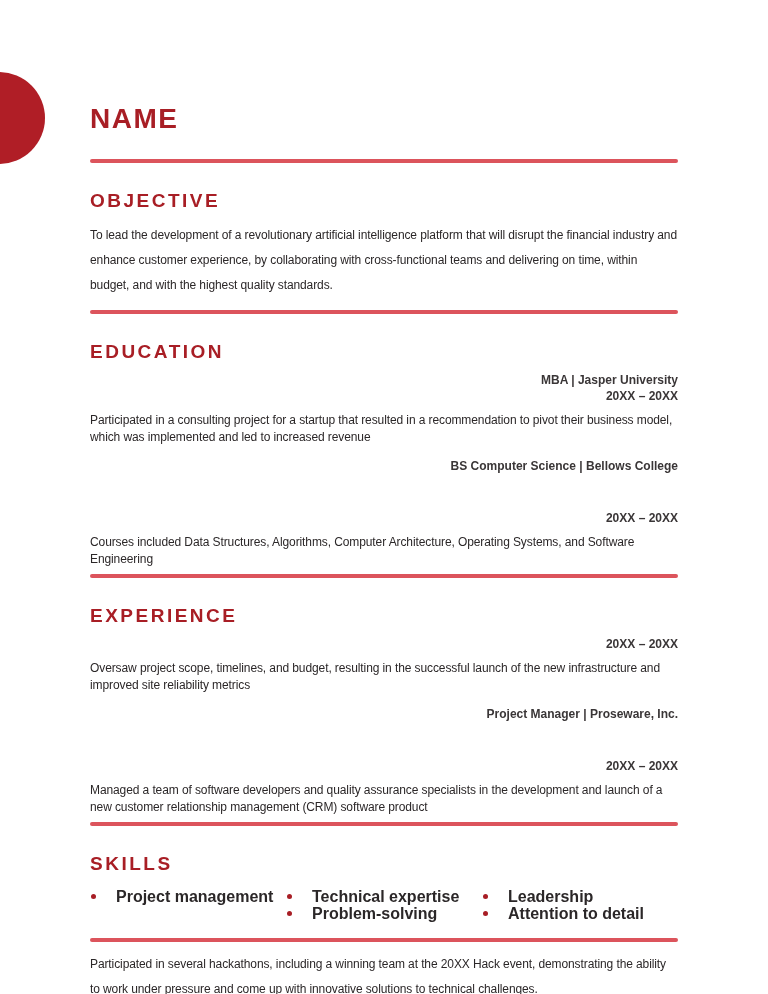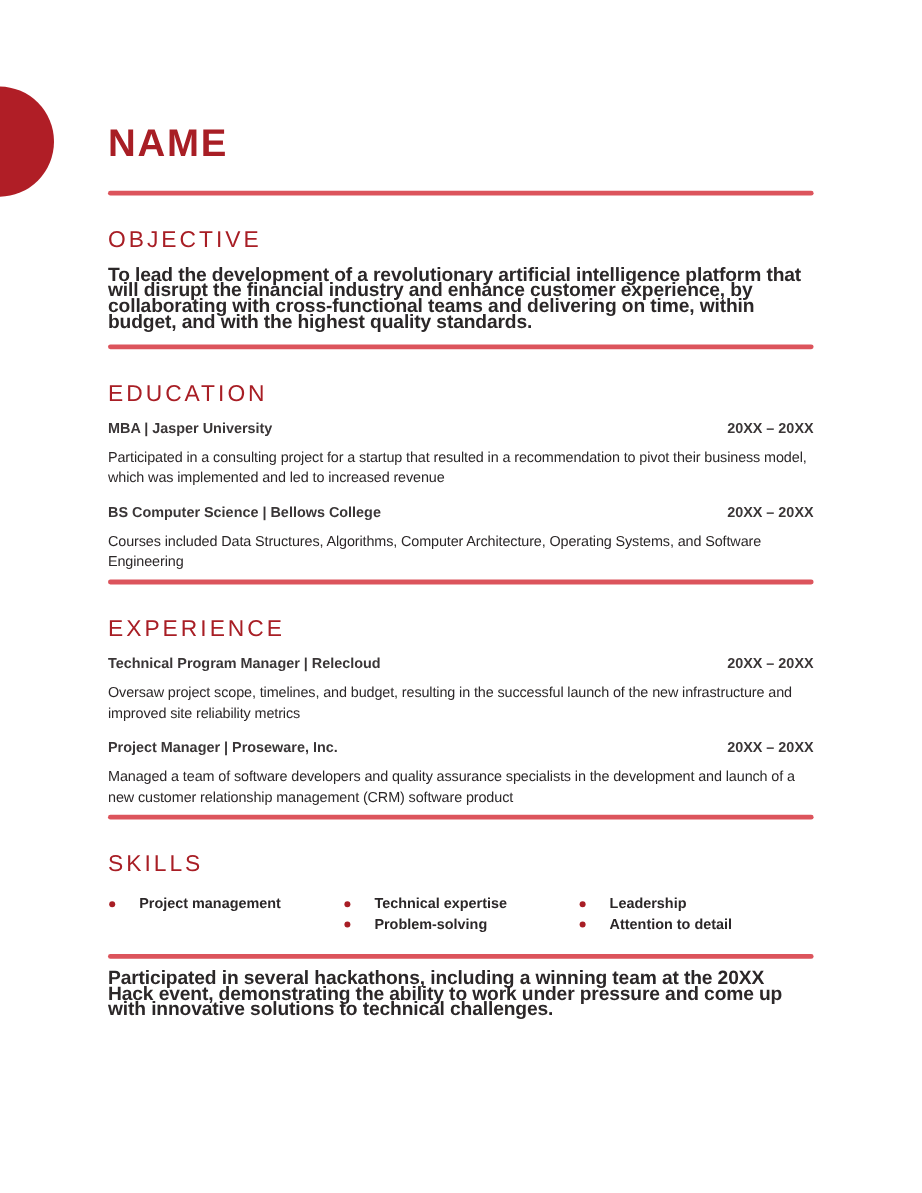--- a/index.html
+++ b/index.html
@@ -27,21 +27,21 @@
   }
   .content{padding:0 90px;}
   .header-row{
     display:flex;
     justify-content:space-between;
     align-items:flex-start;
     padding-top:103px;
   }
   .name{
     color:var(--accent-red);
-    font-size:32px;
+    font-size:28px;
     font-weight:700;
     letter-spacing:1.5px;
     line-height:32px;
   }
   .contact{
     text-align:right;
     color:var(--accent-red);
     font-size:11.5px;
     line-height:15.5px;
     font-weight:700;
@@ -52,61 +52,61 @@
     background:var(--divider-red);
     border-radius:2px;
     margin-top:24px;
   }
   .divider.tight{margin-top:6px;}
   .divider.after-p{margin-top:12px;}
   .divider.after-skills{margin-top:16px;}
   h2.section-title{
     color:var(--accent-red);
     font-size:19px;
-    font-weight:400;
+    font-weight:700;
     letter-spacing:2.5px;
     line-height:24px;
     margin-top:26px;
   }
   p.body-text{
     color:var(--ink);
-    font-size:16px;
-    line-height:13px;
+    font-size:12px;
+    line-height:25px;
     letter-spacing:-0.1px;
     margin-top:10px;
-    font-weight:bold;
   }
   .entry-row{
     display:flex;
     justify-content:space-between;
     align-items:flex-end;
     margin-top:8px;
     font-size:12px;
     line-height:16px;
     font-weight:700;
     color:var(--ink-secondary);
+    flex-direction:column;
   }
   .entry-row.gap{margin-top:12px;gap:36px;}
   .entry-desc{
     color:var(--ink);
     font-size:12px;
     line-height:17px;
     letter-spacing:-0.1px;
     margin-top:8px;
   }
   .skills-grid{
     display:flex;
     margin-top:12px;
   }
   .skills-col{width:196px;}
   .skills-col:last-child{width:auto;text-align:center;}
   .skill-item{
     display:flex;
     align-items:center;
-    font-size:12px;
+    font-size:16px;
     line-height:17px;
     font-weight:700;
     color:var(--ink);
   }
   .bullet{
     width:5px;height:5px;
     border-radius:50%;
     background:var(--accent-red);
     margin:0 20px 0 1px;
     flex:none;
@@ -140,21 +140,20 @@
     <div class="entry-row gap">
       <span>BS Computer Science | Bellows College</span>
       <span>20XX – 20XX</span>
     </div>
     <p class="entry-desc">Courses included Data Structures, Algorithms, Computer Architecture, Operating Systems, and Software Engineering</p>
 
     <div class="divider tight"></div>
 
     <h2 class="section-title">EXPERIENCE</h2>
     <div class="entry-row">
-      <span>Technical Program Manager | Relecloud</span>
       <span>20XX – 20XX</span>
     </div>
     <p class="entry-desc">Oversaw project scope, timelines, and budget, resulting in the successful launch of the new infrastructure and improved site reliability metrics</p>
     <div class="entry-row gap">
       <span>Project Manager | Proseware, Inc.</span>
       <span>20XX – 20XX</span>
     </div>
     <p class="entry-desc">Managed a team of software developers and quality assurance specialists in the development and launch of a new customer relationship management (CRM) software product</p>
 
     <div class="divider tight"></div>

